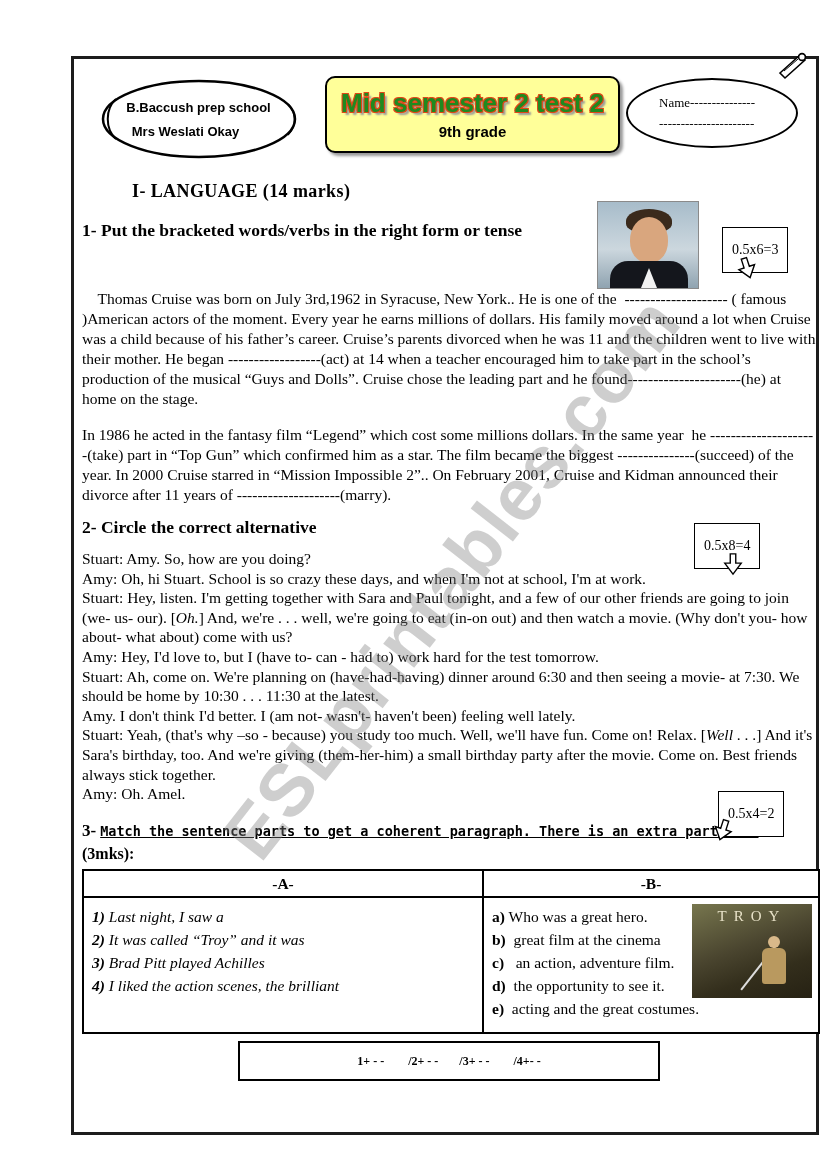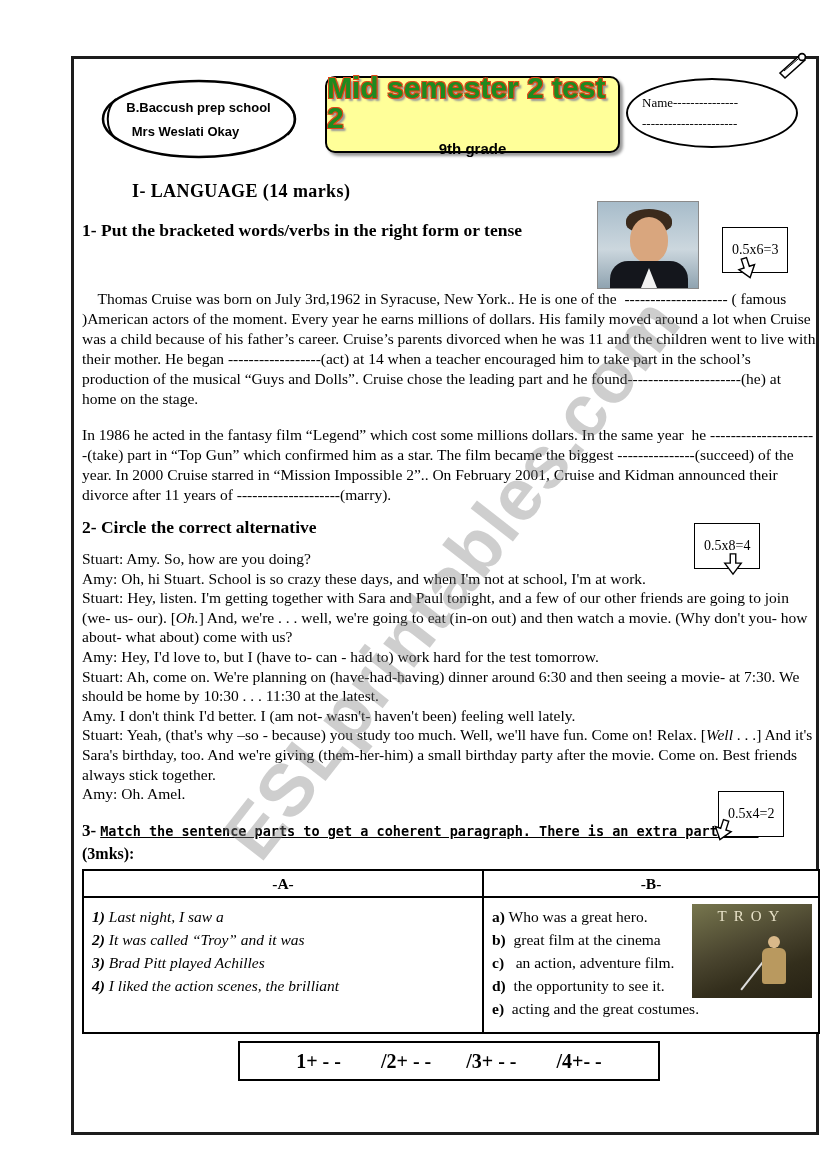--- a/index.html
+++ b/index.html
@@ -25,30 +25,30 @@
   .scroll-banner svg { position:absolute; left:0; top:0; }
   .scroll-text { position:absolute; inset:0; display:flex; flex-direction:column;
                  align-items:center; justify-content:center; gap:9px;
                  font-family:"Liberation Sans", sans-serif; font-weight:bold; font-size:13px; }
   .scroll-text .line2 { margin-right:26px; }
 
   .title-box { position:absolute; left:251px; top:17px; width:295px; height:77px;
                background:#ffff99; border:2px solid #000; border-radius:10px;
                box-shadow:3px 3px 3px #9a9a9a;
                display:flex; flex-direction:column; align-items:center; justify-content:center; }
-  .test-title { font-family:"Liberation Sans", sans-serif; font-weight:bold; font-size:30px;
+  .test-title { font-family:"Liberation Sans", sans-serif; font-weight:bold; font-size:26px;
                 color:#1f8a1f; line-height:1;
                 text-shadow:-1px -1px 0 #e04818, 1px -1px 0 #e04818,
                             -1px 1px 0 #e04818, 1px 1px 0 #e04818, 3px 3px 2px #999; }
   .grade { font-family:"Liberation Sans", sans-serif; font-weight:bold; font-size:15px; margin-top:7px; }
 
   .name-oval { position:absolute; left:552px; top:19px; width:172px; height:70px;
                border:2px solid #000; border-radius:50%;
                display:flex; flex-direction:column; justify-content:center; align-items:flex-start;
-               padding-left:14px; gap:5px; font-size:13px; }
+               padding-left:31px; gap:5px; font-size:13px; }
 
   
   .section-title { position:absolute; left:58px; top:122px; font-size:18px; font-weight:bold; letter-spacing:0.4px; }
   .task-title { position:absolute; left:8px; font-size:17.5px; font-weight:bold; }
   .task1-title { top:161px; width:515px; }
   .task2-title { top:458px; }
 
   .photo { position:absolute; left:523px; top:142px; width:102px; height:88px;
            background:linear-gradient(180deg,#a7bcca,#ccd7de 55%,#8fa3b0); border:1px solid #8a8a8a; overflow:hidden; }
   .ph-head { position:absolute; left:32px; top:15px; width:38px; height:46px; border-radius:50% 50% 46% 46%; background:#d9a67e; }
@@ -97,21 +97,21 @@
   .troy-fig { position:absolute; right:16px; top:32px; width:44px; height:58px; }
   .troy-fig::before { content:""; position:absolute; left:16px; top:0; width:12px; height:12px;
                       border-radius:50%; background:#d9b98a; }
   .troy-fig::after { content:""; position:absolute; left:10px; top:12px; width:24px; height:36px;
                      border-radius:6px 6px 3px 3px; background:#b9995f; }
   .troy-spear { position:absolute; right:52px; top:34px; width:2px; height:58px; background:#ddd;
                 transform:rotate(38deg); }
 
   .answers-box { position:absolute; left:164px; top:982px; width:422px; height:40px;
                  border:2px solid #000; display:flex; align-items:center; justify-content:center;
-                 font-weight:bold; font-size:20px; white-space:pre; background:#fff; }
+                 font-weight:bold; font-size:12px; white-space:pre; background:#fff; }
 </style>
 </head>
 <body>
 
 <div class="page">
 
   <div class="frame">
 
     <svg class="curl" width="36" height="32" viewBox="0 0 36 32">
       <path d="M6 24 L26 6 L31 11 L11 29 Z" fill="#fff" stroke="#000" stroke-width="1.6"></path>

